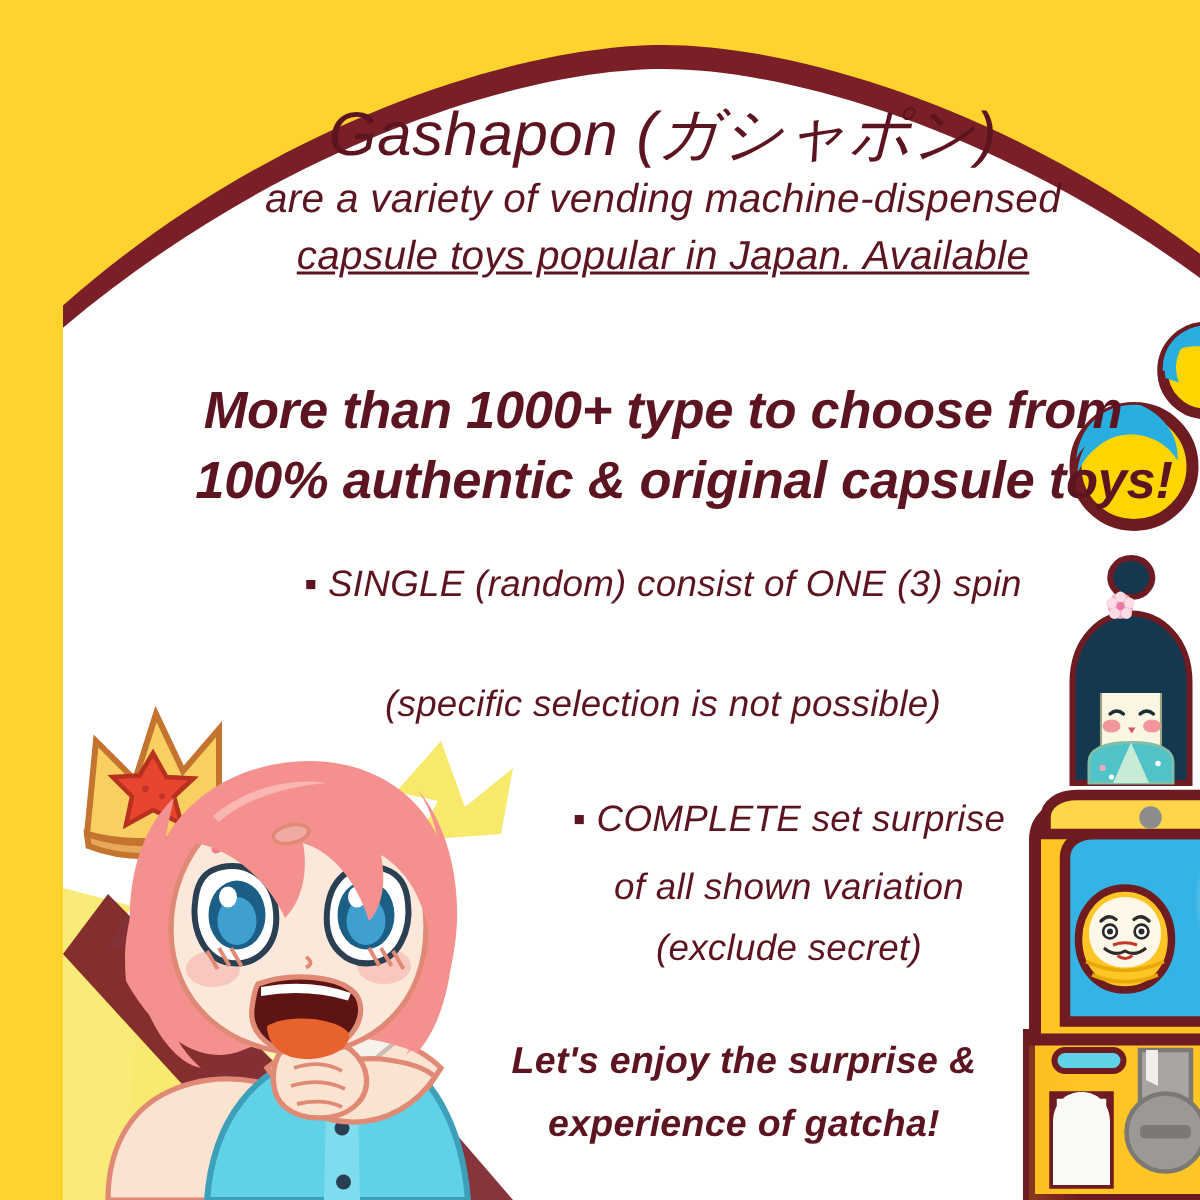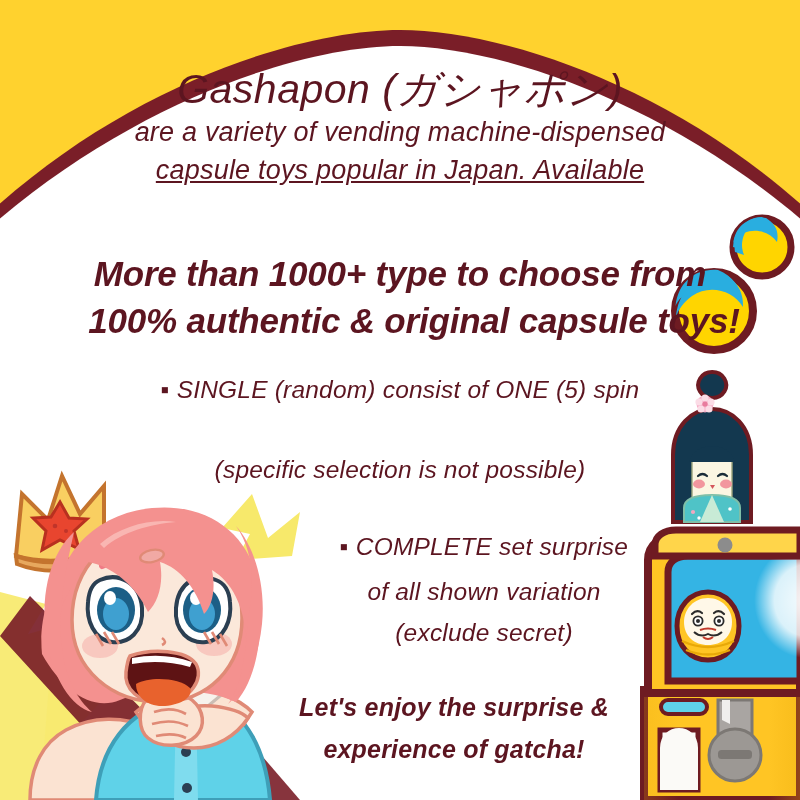--- a/index.html
+++ b/index.html
@@ -2,21 +2,21 @@
 <html><head>
 <meta charset="utf-8">
 <style>
   * { margin:0; padding:0; box-sizing:border-box; }
   html,body { width:800px; height:800px; overflow:hidden; }
   body {
     font-family:"Liberation Sans", sans-serif;
     background:#FFD22E;
     position:relative;
   }
-  #stage { position:absolute; inset:0; width:756px; height:800px; }
+  #stage { position:absolute; inset:0; width:756px; height:800px;margin-left:42px; }
   .layer { position:absolute; inset:0; width:800px; height:800px; }
   #art { z-index:1; }
   #textlayer { position:absolute; left:0; top:0; width:800px; height:800px; z-index:5; }
 
   .tline {
     position:absolute;
     width:100%;
     text-align:center;
     color:#5C1520;
     font-style:italic;
@@ -286,21 +286,21 @@
     <div class="tline title" style="top:62px;">Gashapon (ガシャポン)</div>
 
     <div class="tline lede" style="top:117px;">are a variety of vending machine-dispensed</div>
     <div class="tline lede" style="top:155px;text-decoration:underline;">capsule toys popular in Japan. Available</div>
 
     <div class="tline headline" style="top:254px;">More than 1000+ type to choose from</div>
     <div class="tline headline" style="top:301px;padding-left:28px;">100% authentic &amp; original capsule toys!</div>
 
     <div class="tline body" style="top:376px;">
       <span>▪</span>
-      <span>SINGLE (random) consist of ONE (5) spin</span>
+      <span>SINGLE (random) consist of ONE (3) spin</span>
     </div>
     <div class="tline body" style="top:456px;">(specific selection is not possible)</div>
 
     <div class="tline body" style="top:533px; left:84px;">
       <span>▪</span>
       <span>COMPLETE set surprise</span>
     </div>
     <div class="tline body" style="top:578px; left:84px;">of all shown variation</div>
     <div class="tline body" style="top:619px; left:84px;">(exclude secret)</div>
 

